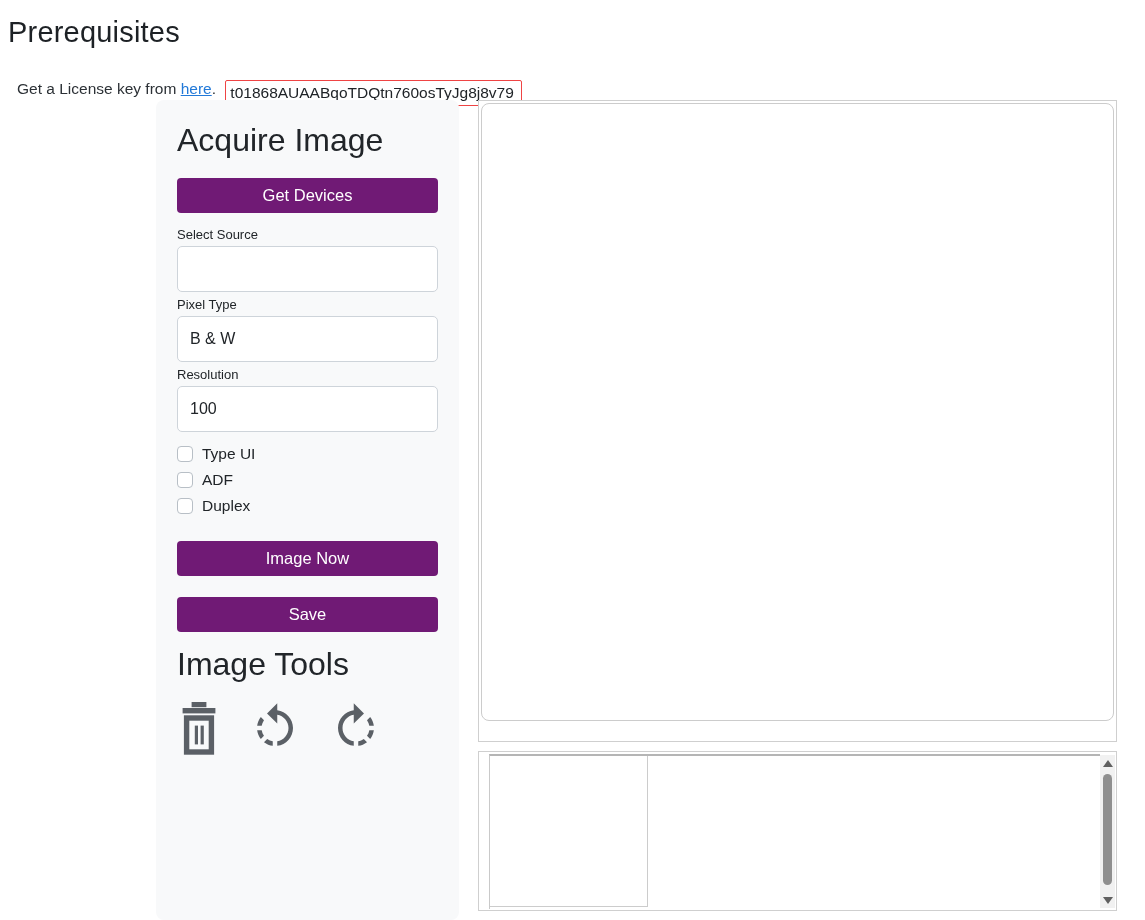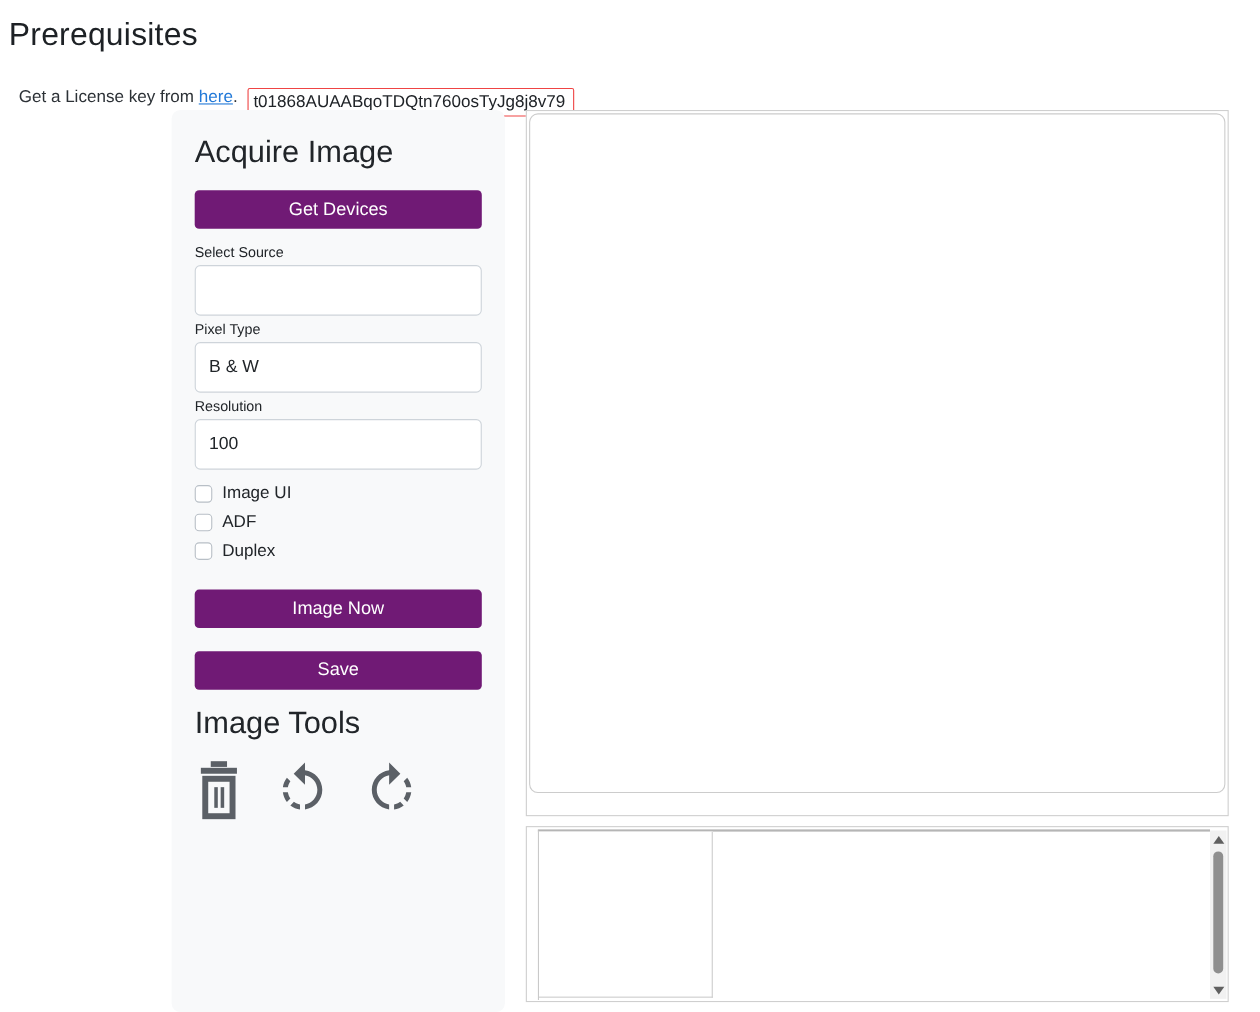--- a/index.html
+++ b/index.html
@@ -52,21 +52,21 @@
   
   .left-panel {
     position: absolute;
     left: 156px; top: 100px;
     width: 303px; height: 820px;
     background: #f8f9fa;
     border-radius: 8px;
     padding: 22px 21px 0 21px;
   }
   .panel-heading {
-    font-size: 28px;
+    font-size: 32px;
     font-weight: 400;
     color: #212529;
     margin-bottom: 19px;
   }
   .btn-primary {
     display: block;
     width: 100%;
     height: 35px;
     background: #701a75;
     color: #ffffff;
@@ -232,21 +232,21 @@
   <div class="combo-field">
     <span>B &amp; W</span>
   </div>
 
   <label class="field-label label-tight">Resolution</label>
   <input class="text-field" type="text" value="100" style="">
 
   <div class="checkbox-group">
     <div class="checkbox-row">
       <span class="checkbox-box"></span>
-      <span class="checkbox-label">Image UI</span>
+      <span class="checkbox-label">Type UI</span>
     </div>
     <div class="checkbox-row">
       <span class="checkbox-box"></span>
       <span class="checkbox-label">ADF</span>
     </div>
     <div class="checkbox-row">
       <span class="checkbox-box"></span>
       <span class="checkbox-label">Duplex</span>
     </div>
   </div>

